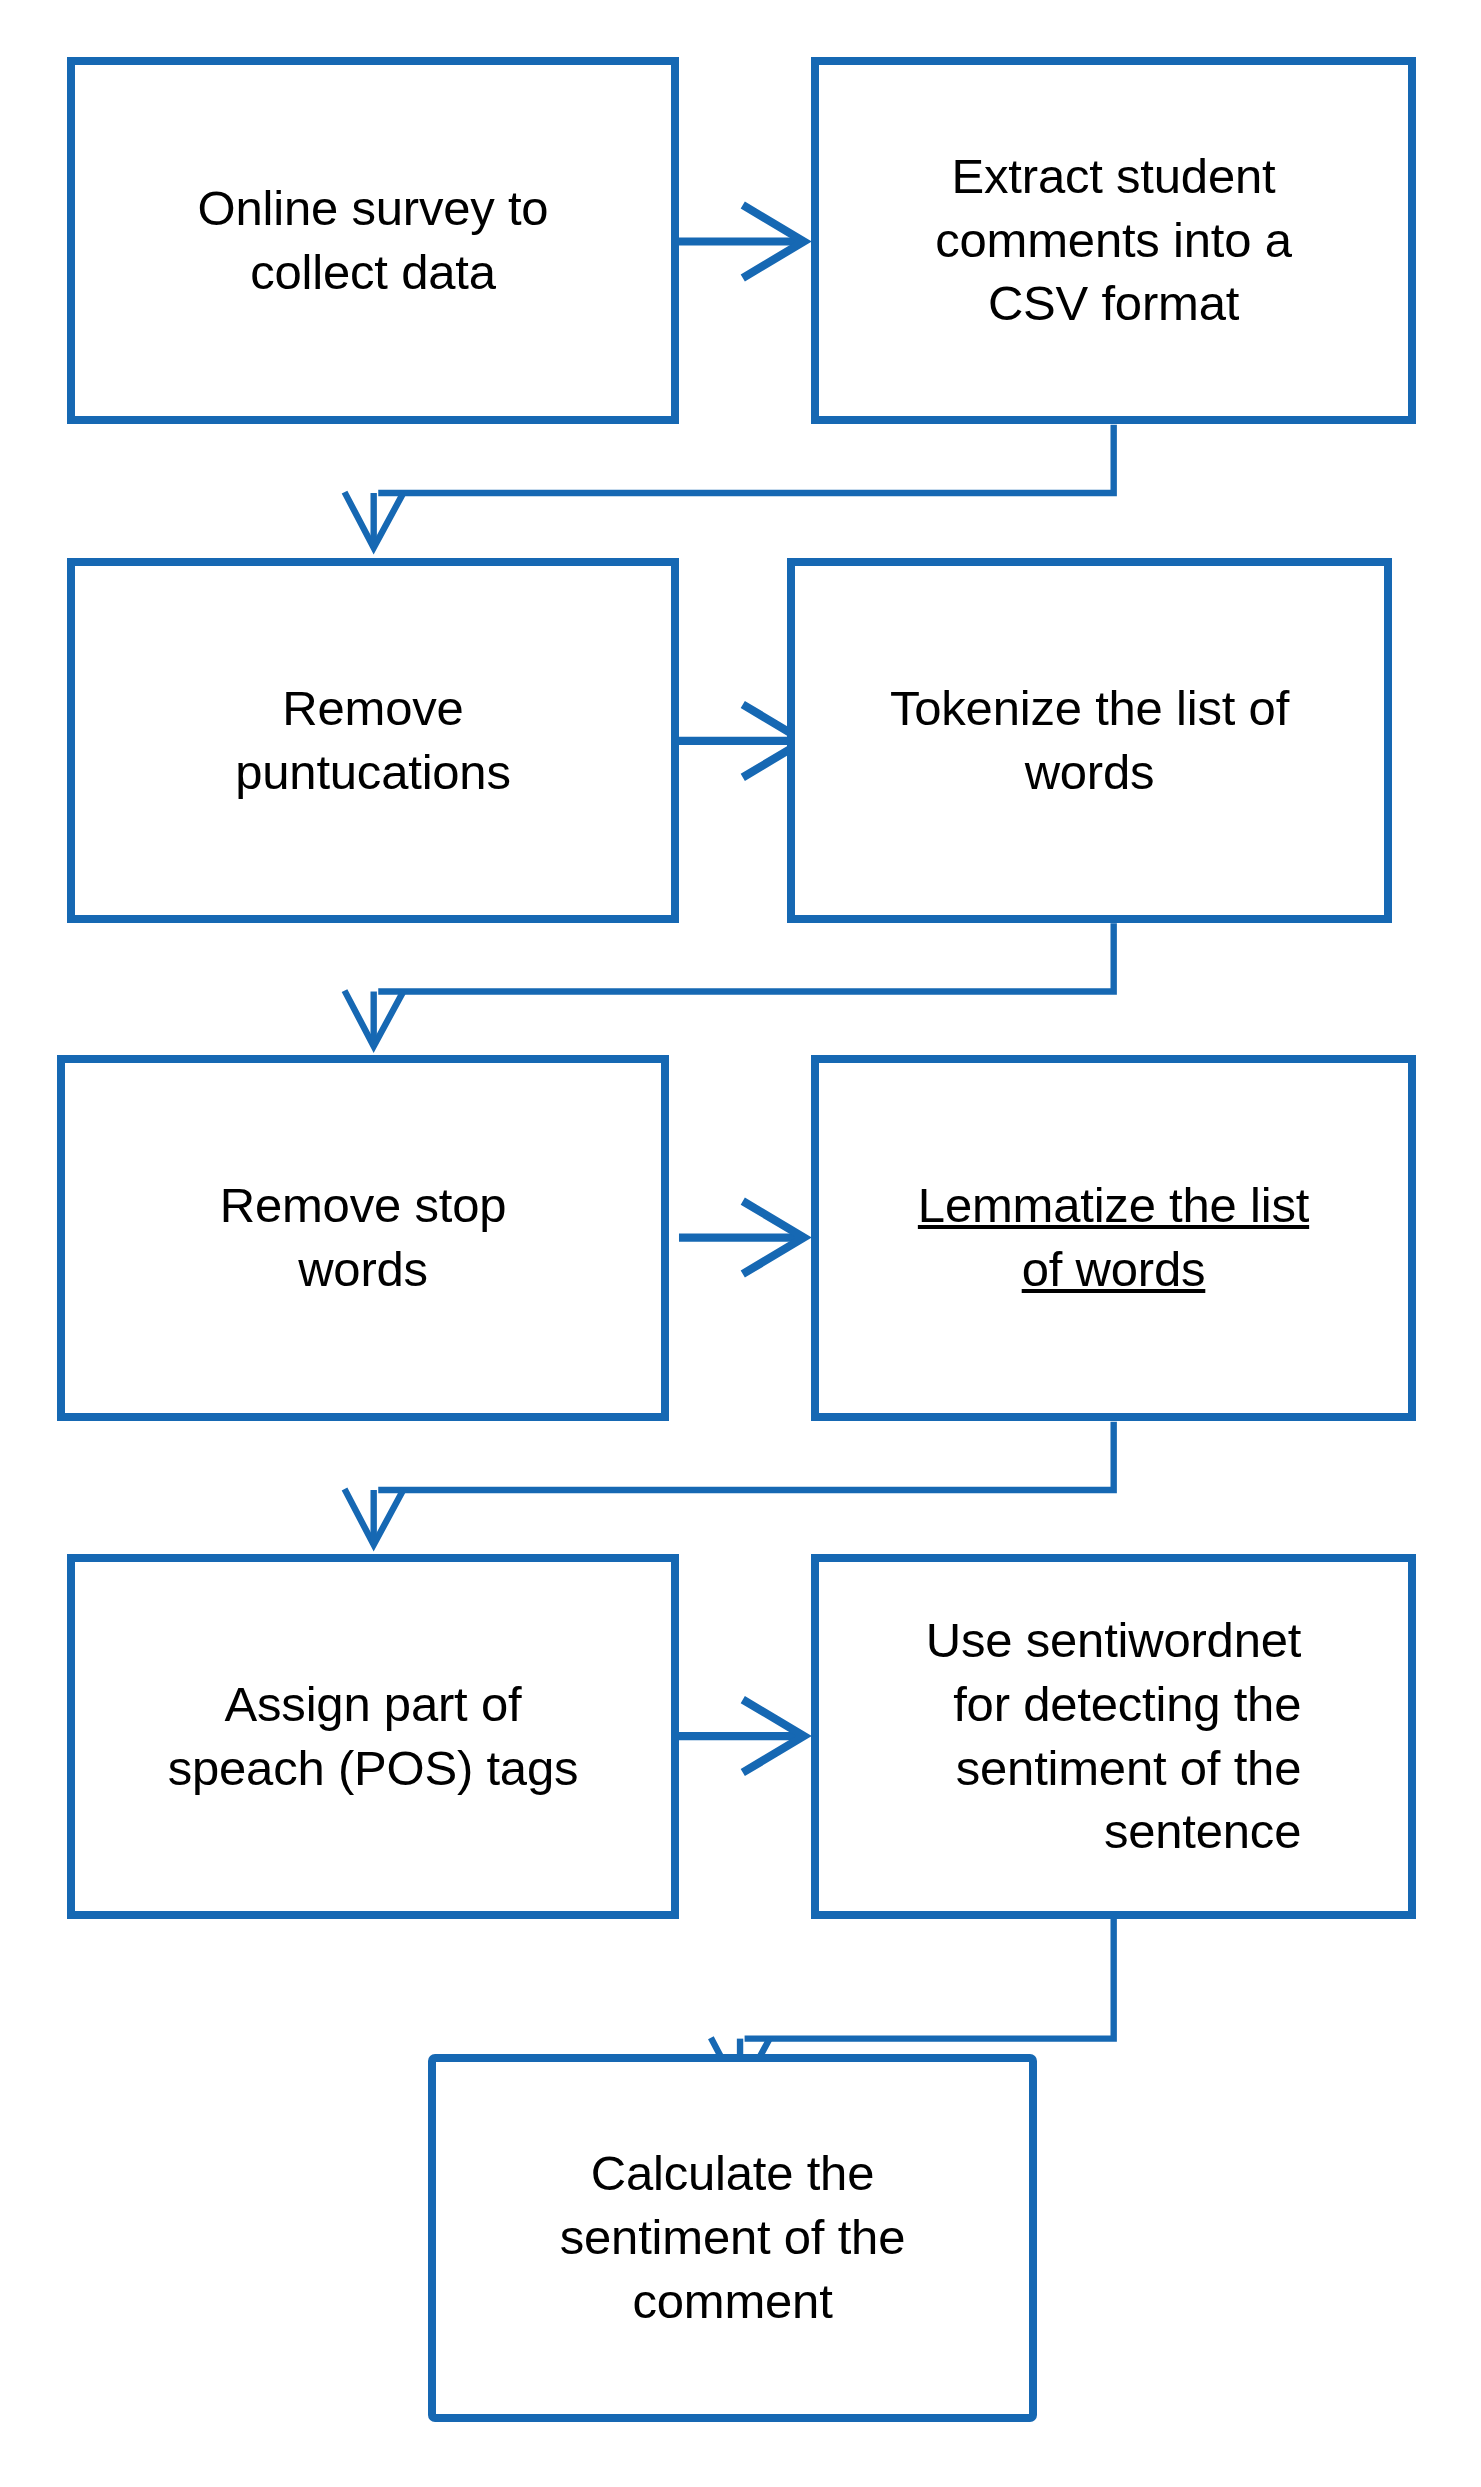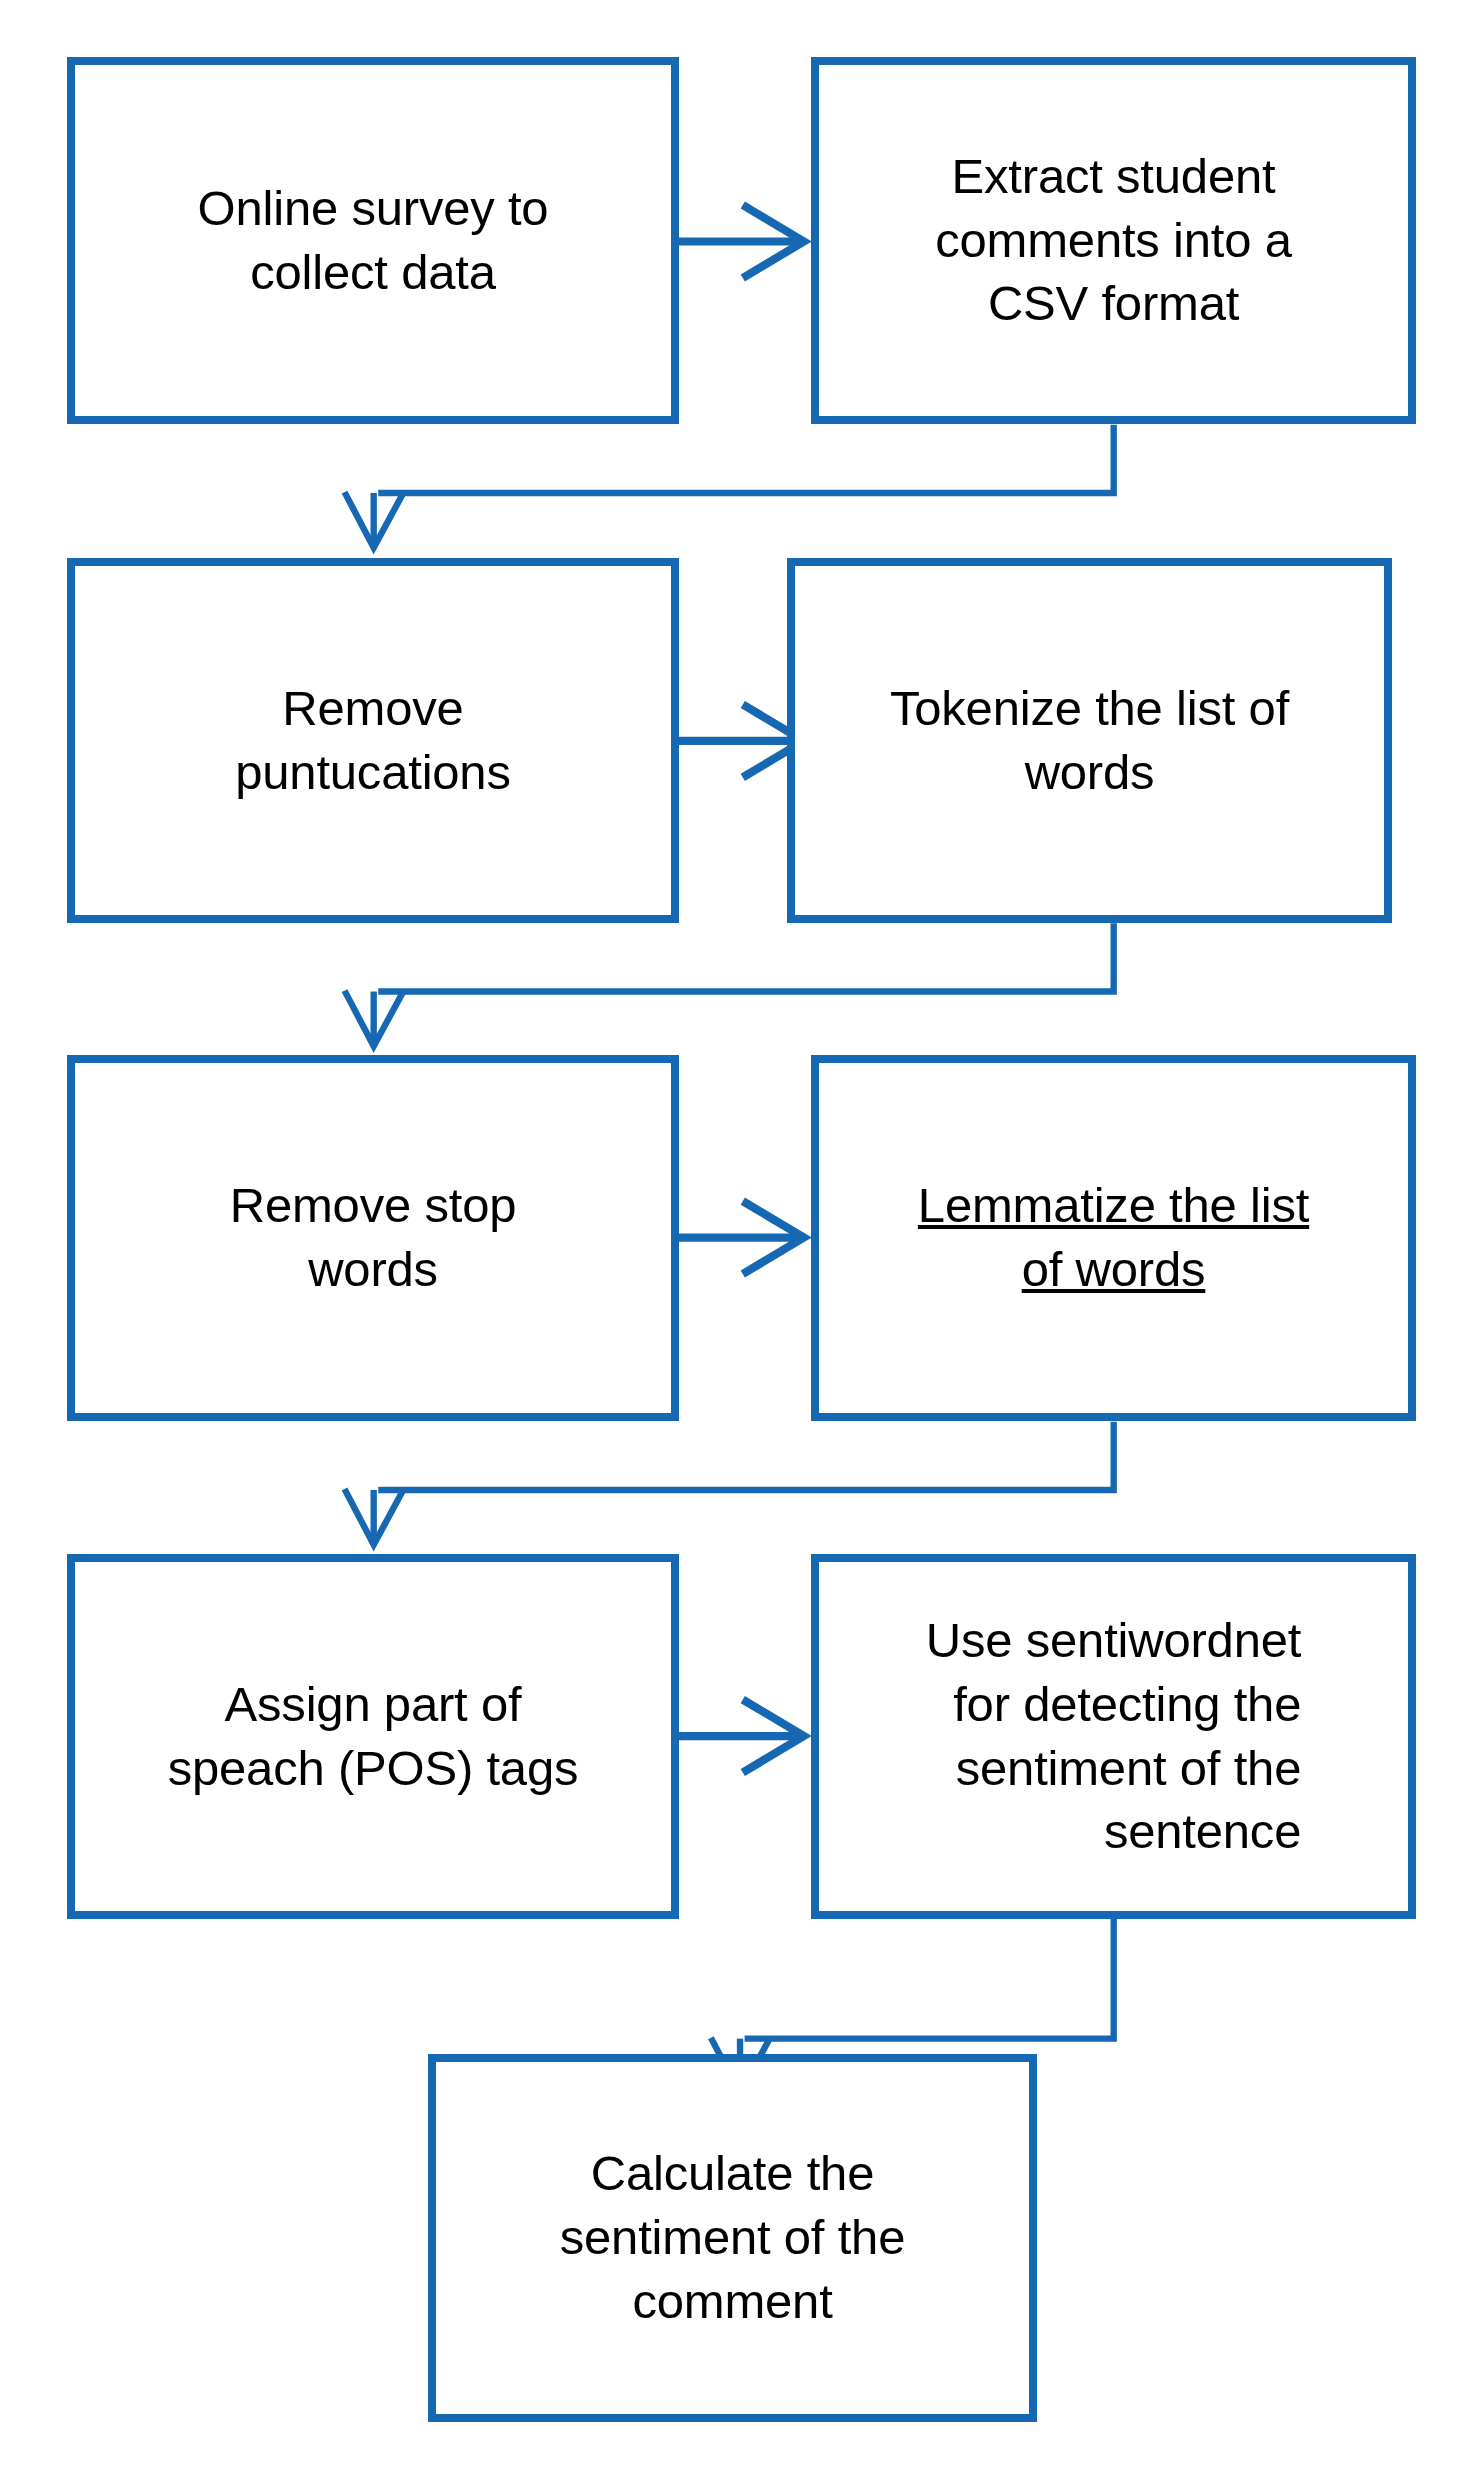--- a/index.html
+++ b/index.html
@@ -113,21 +113,21 @@
     <span class="box-label">Extract student
 comments into a
 CSV format</span>
   </div>
 
   <div class="flow-box" style="left:787px; top:558px; width:605px; height:365px;">
     <span class="box-label">Tokenize the list of
 words</span>
   </div>
 
-  <div class="flow-box" style="left:67px; top:1055px; width:612px; height:366px;">
+  <div class="flow-box" style="left:57px; top:1055px; width:612px; height:366px;">
     <span class="box-label">Remove stop
 words</span>
   </div>
 
   <div class="flow-box" style="left:811px; top:1055px; width:605px; height:366px;text-decoration:underline;">
     <span class="box-label">Lemmatize the list
 of words</span>
   </div>
 
   <div class="flow-box" style="left:67px; top:1554px; width:612px; height:365px;">
@@ -135,20 +135,20 @@
 speach (POS) tags</span>
   </div>
 
   <div class="flow-box" style="left:811px; top:1554px; width:605px; height:365px;text-align:right;">
     <span class="box-label">Use sentiwordnet
 for detecting the
 sentiment of the
 sentence</span>
   </div>
 
-  <div class="flow-box" style="left:428px; top:2054px; width:609px; height:368px;">
+  <div class="flow-box" style="left:428px; top:2054px; width:609px; height:368px;border-radius:7px;">
     <span class="box-label">Calculate the
 sentiment of the
 comment</span>
   </div>
 
 </div>
 
 
 </body></html>

